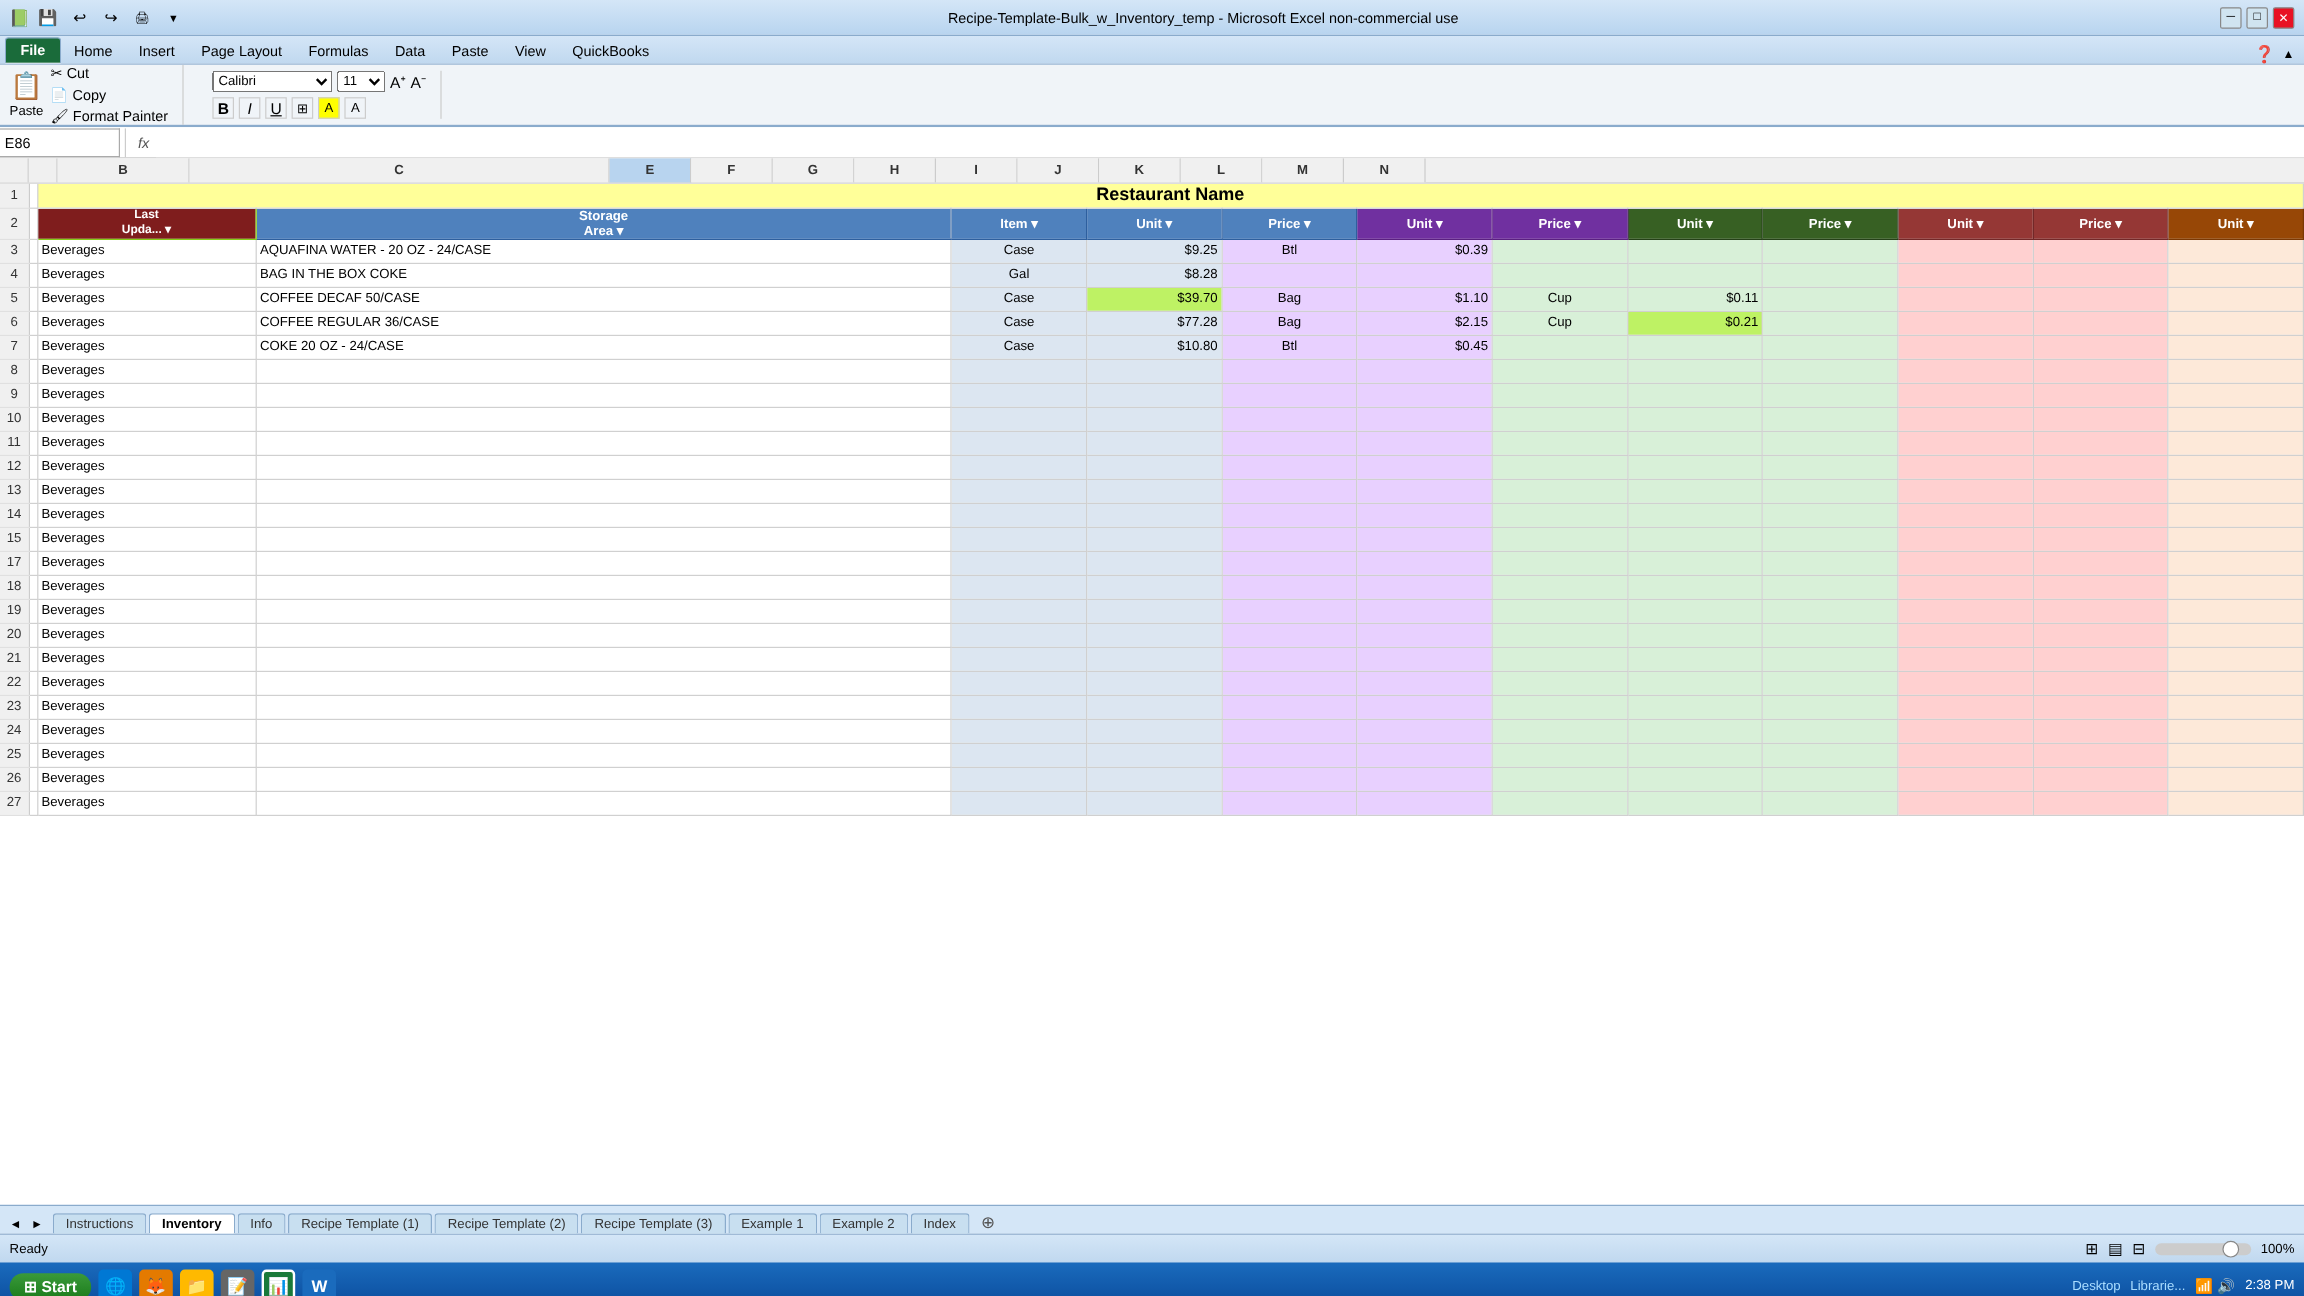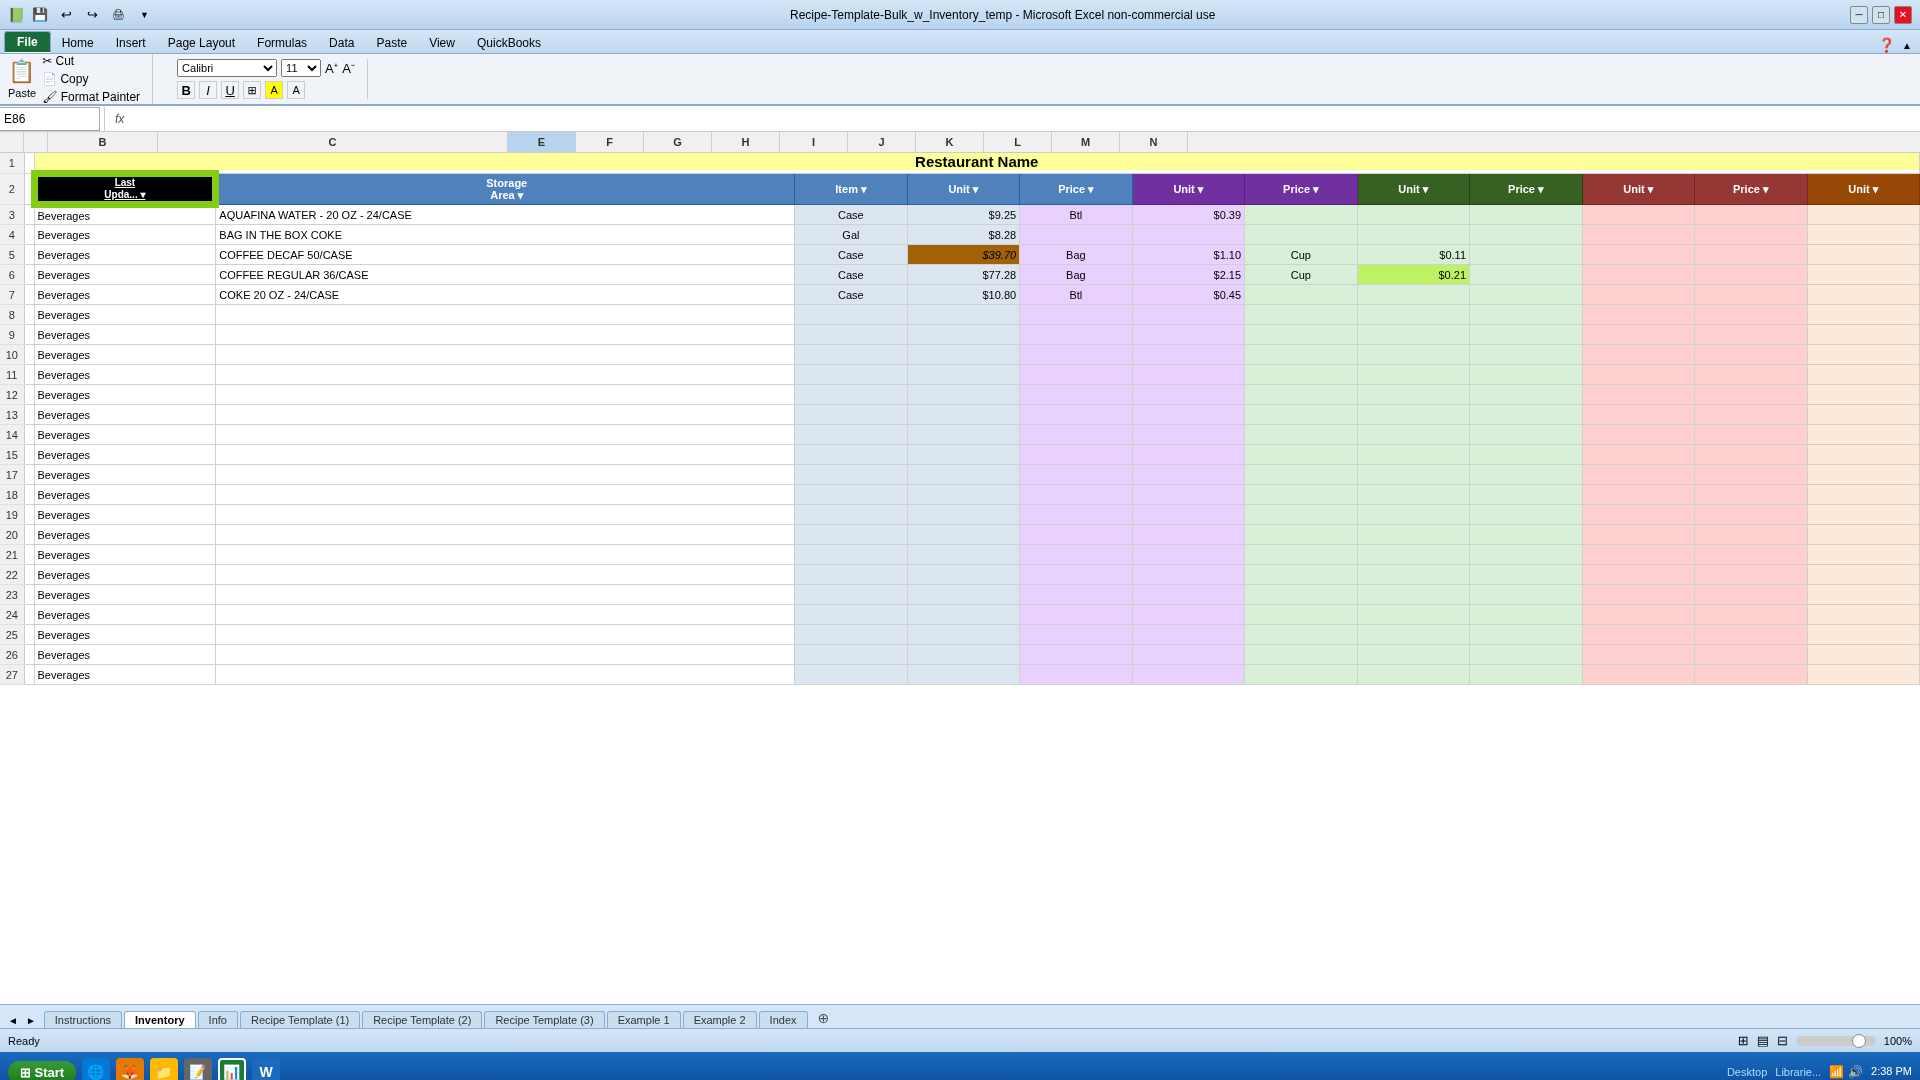--- a/index.html
+++ b/index.html
@@ -363,21 +363,21 @@
         <td class="row-header">1</td>
         <td class="cell" style="width:24px;"></td>
         <td class="cell cell-bold cell-center" colspan="12" style="background:#ffff99; font-size:15px; font-weight:bold; width:100%;">
           Restaurant Name
         </td>
       </tr>
 
       <tr class="grid-row">
         <td class="row-header">2</td>
         <td class="cell" style="width:24px;"></td>
-        <td class="cell cell-bold cell-center" style="background:#000000; color:#fff; border:7px solid #84cc16; width:110px; font-size:10px; line-height:1.2;text-decoration:underline;">
+        <td class="cell cell-bold cell-center" style="background:#7f1d1d; color:#fff; border:1px solid #84cc16; width:110px; font-size:10px; line-height:1.2;">
           Last<br>Upda... ▾
         </td>
         <td class="cell cell-bold cell-center" style="background:#4f81bd; color:#fff; border:1px solid #2e5f9e; width:350px;">
           Storage<br>Area ▾
         </td>
         <td class="cell cell-bold cell-center" style="background:#4f81bd; color:#fff; border:1px solid #2e5f9e; width:68px;">
           Item ▾
         </td>
         <td class="cell cell-bold cell-center" style="background:#4f81bd; color:#fff; border:1px solid #2e5f9e; width:68px;">
           Unit ▾
@@ -439,21 +439,21 @@
         <td class="cell" style="background:#ffd0d0;"></td>
         <td class="cell" style="background:#ffd0d0;"></td>
         <td class="cell" style="background:#fde9d9;"></td>
       </tr>
       <tr class="grid-row">
         <td class="row-header">5</td>
         <td class="cell"></td>
         <td class="cell">Beverages</td>
         <td class="cell">COFFEE DECAF 50/CASE</td>
         <td class="cell cell-center" style="background:#dce6f1;">Case</td>
-        <td class="cell cell-right" style="background:#a16207;font-style:italic;">$39.70</td>
+        <td class="cell cell-right" style="background:#bef264;">$39.70</td>
         <td class="cell cell-center" style="background:#e8d0ff;">Bag</td>
         <td class="cell cell-right" style="background:#e8d0ff;">$1.10</td>
         <td class="cell cell-center" style="background:#d8f0d8;">Cup</td>
         <td class="cell cell-right" style="background:#d8f0d8;">$0.11</td>
         <td class="cell" style="background:#d8f0d8;"></td>
         <td class="cell" style="background:#ffd0d0;"></td>
         <td class="cell" style="background:#ffd0d0;"></td>
         <td class="cell" style="background:#fde9d9;"></td>
       </tr>
       <tr class="grid-row">

